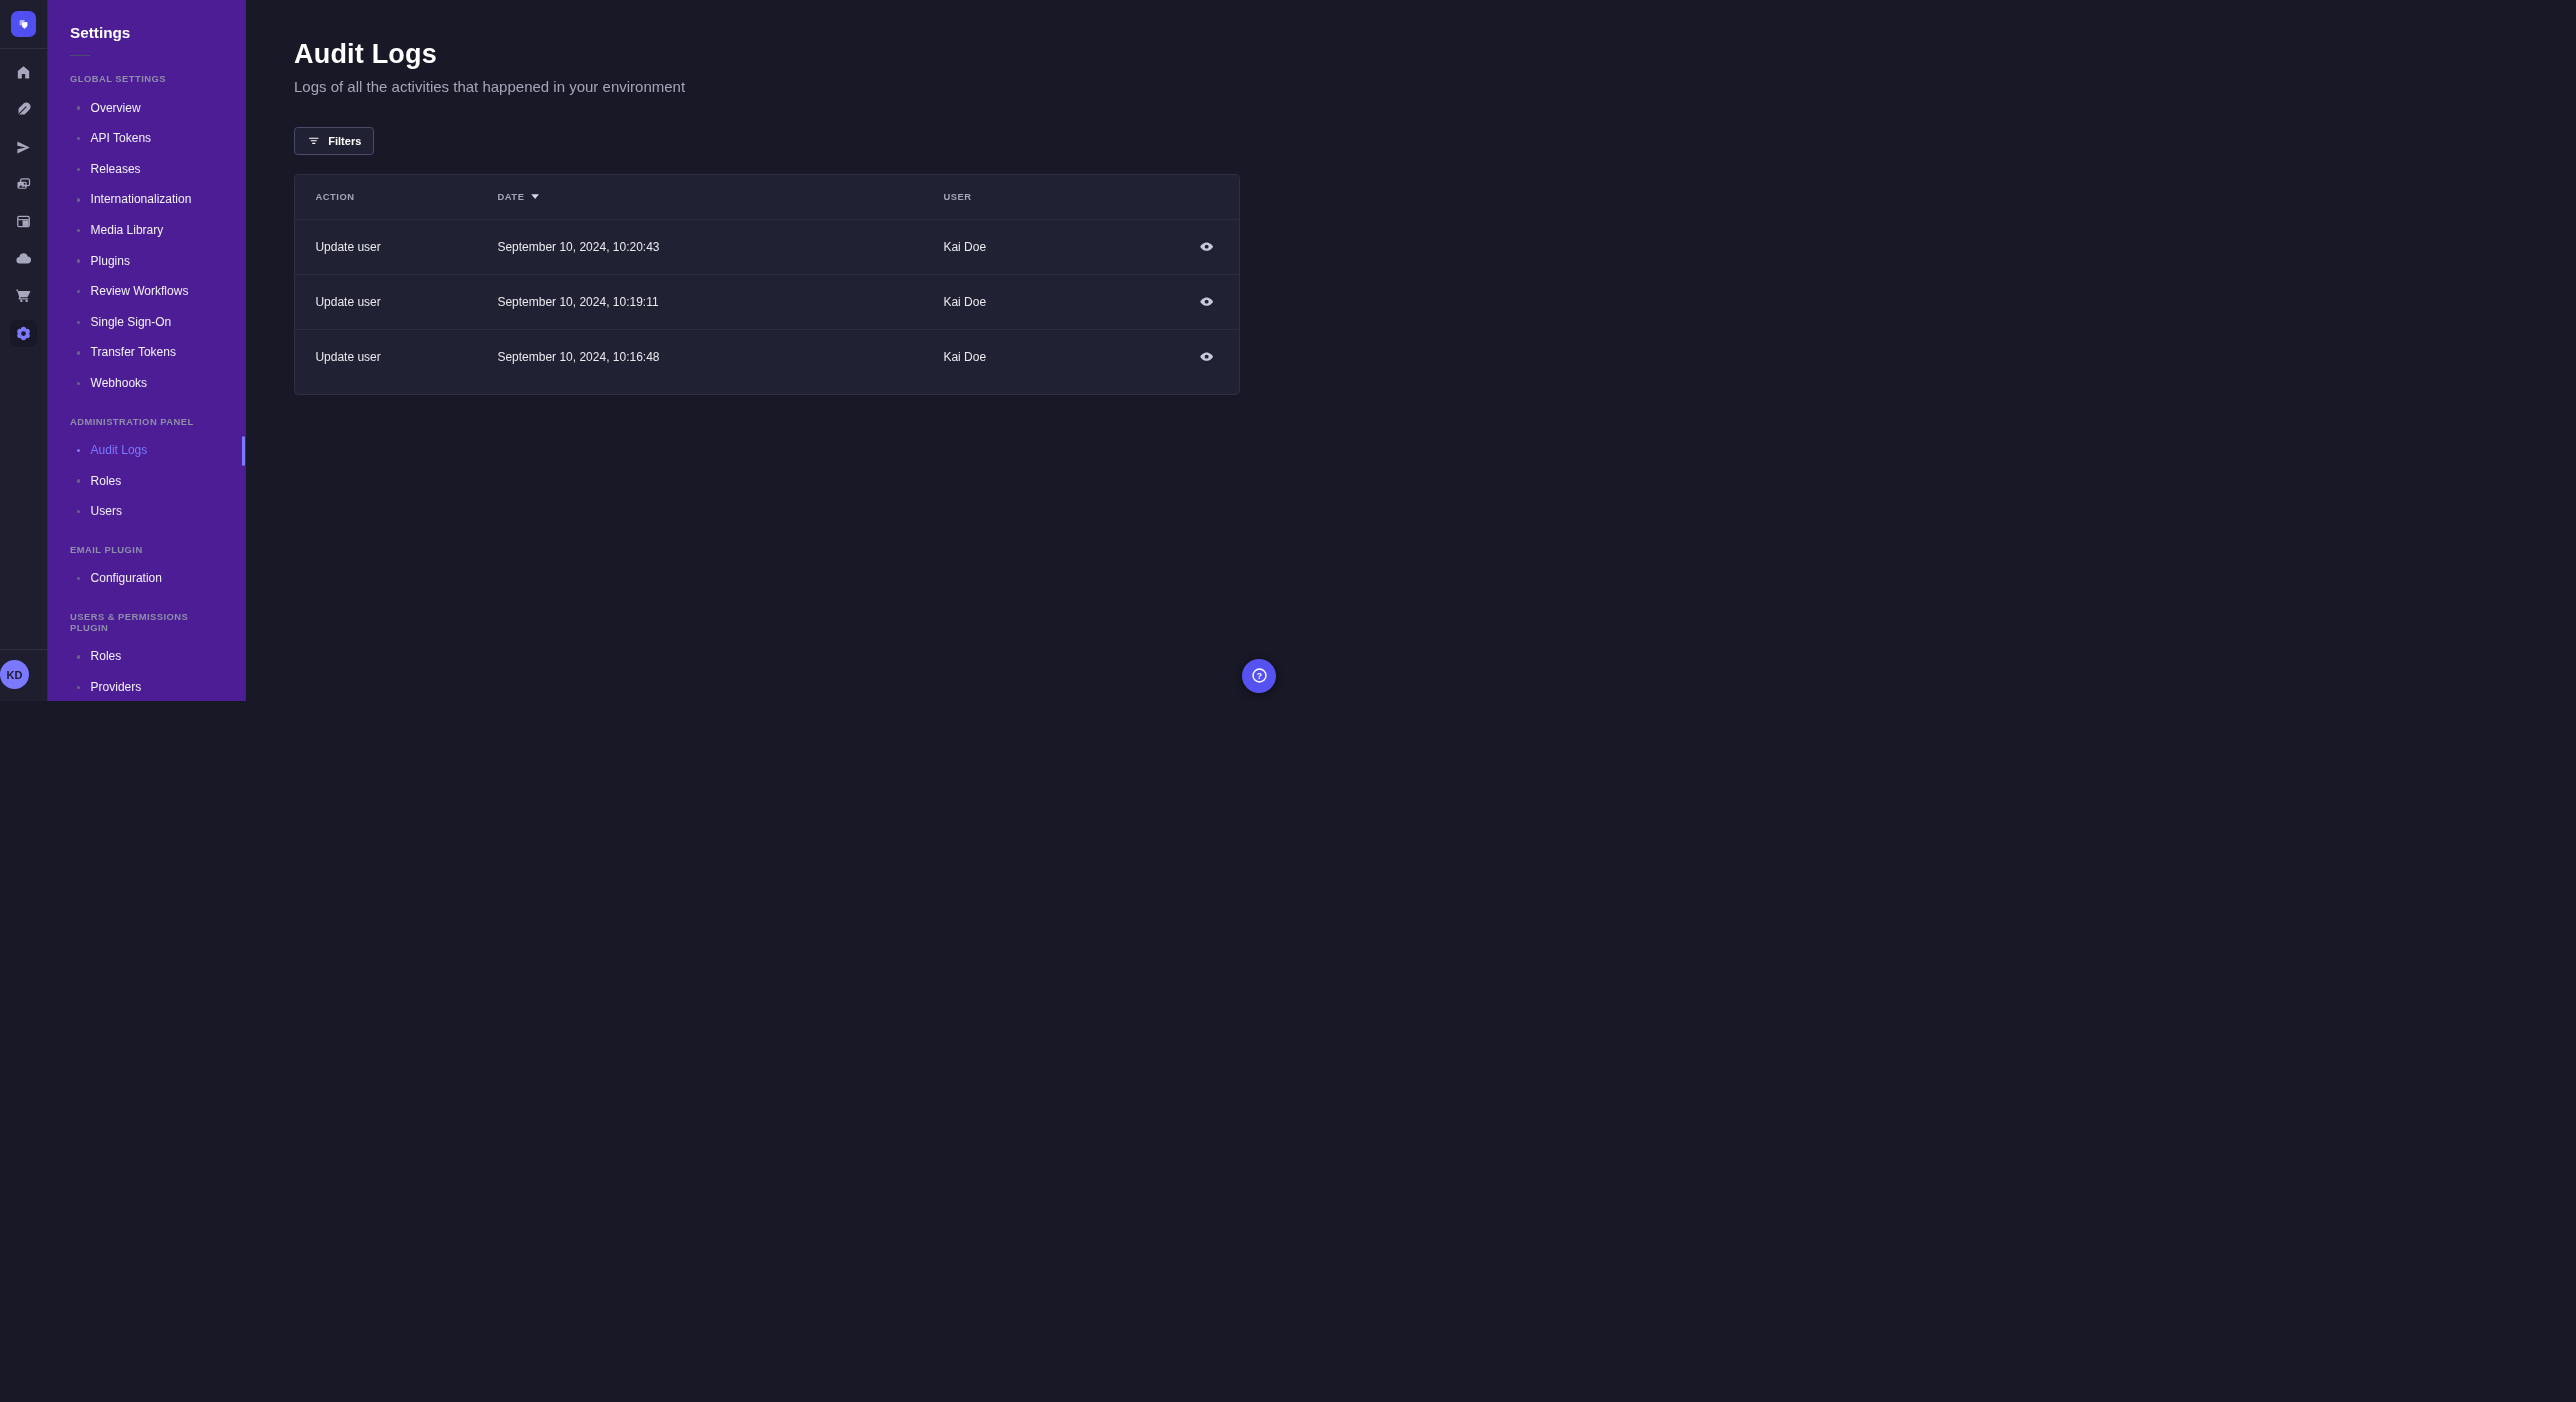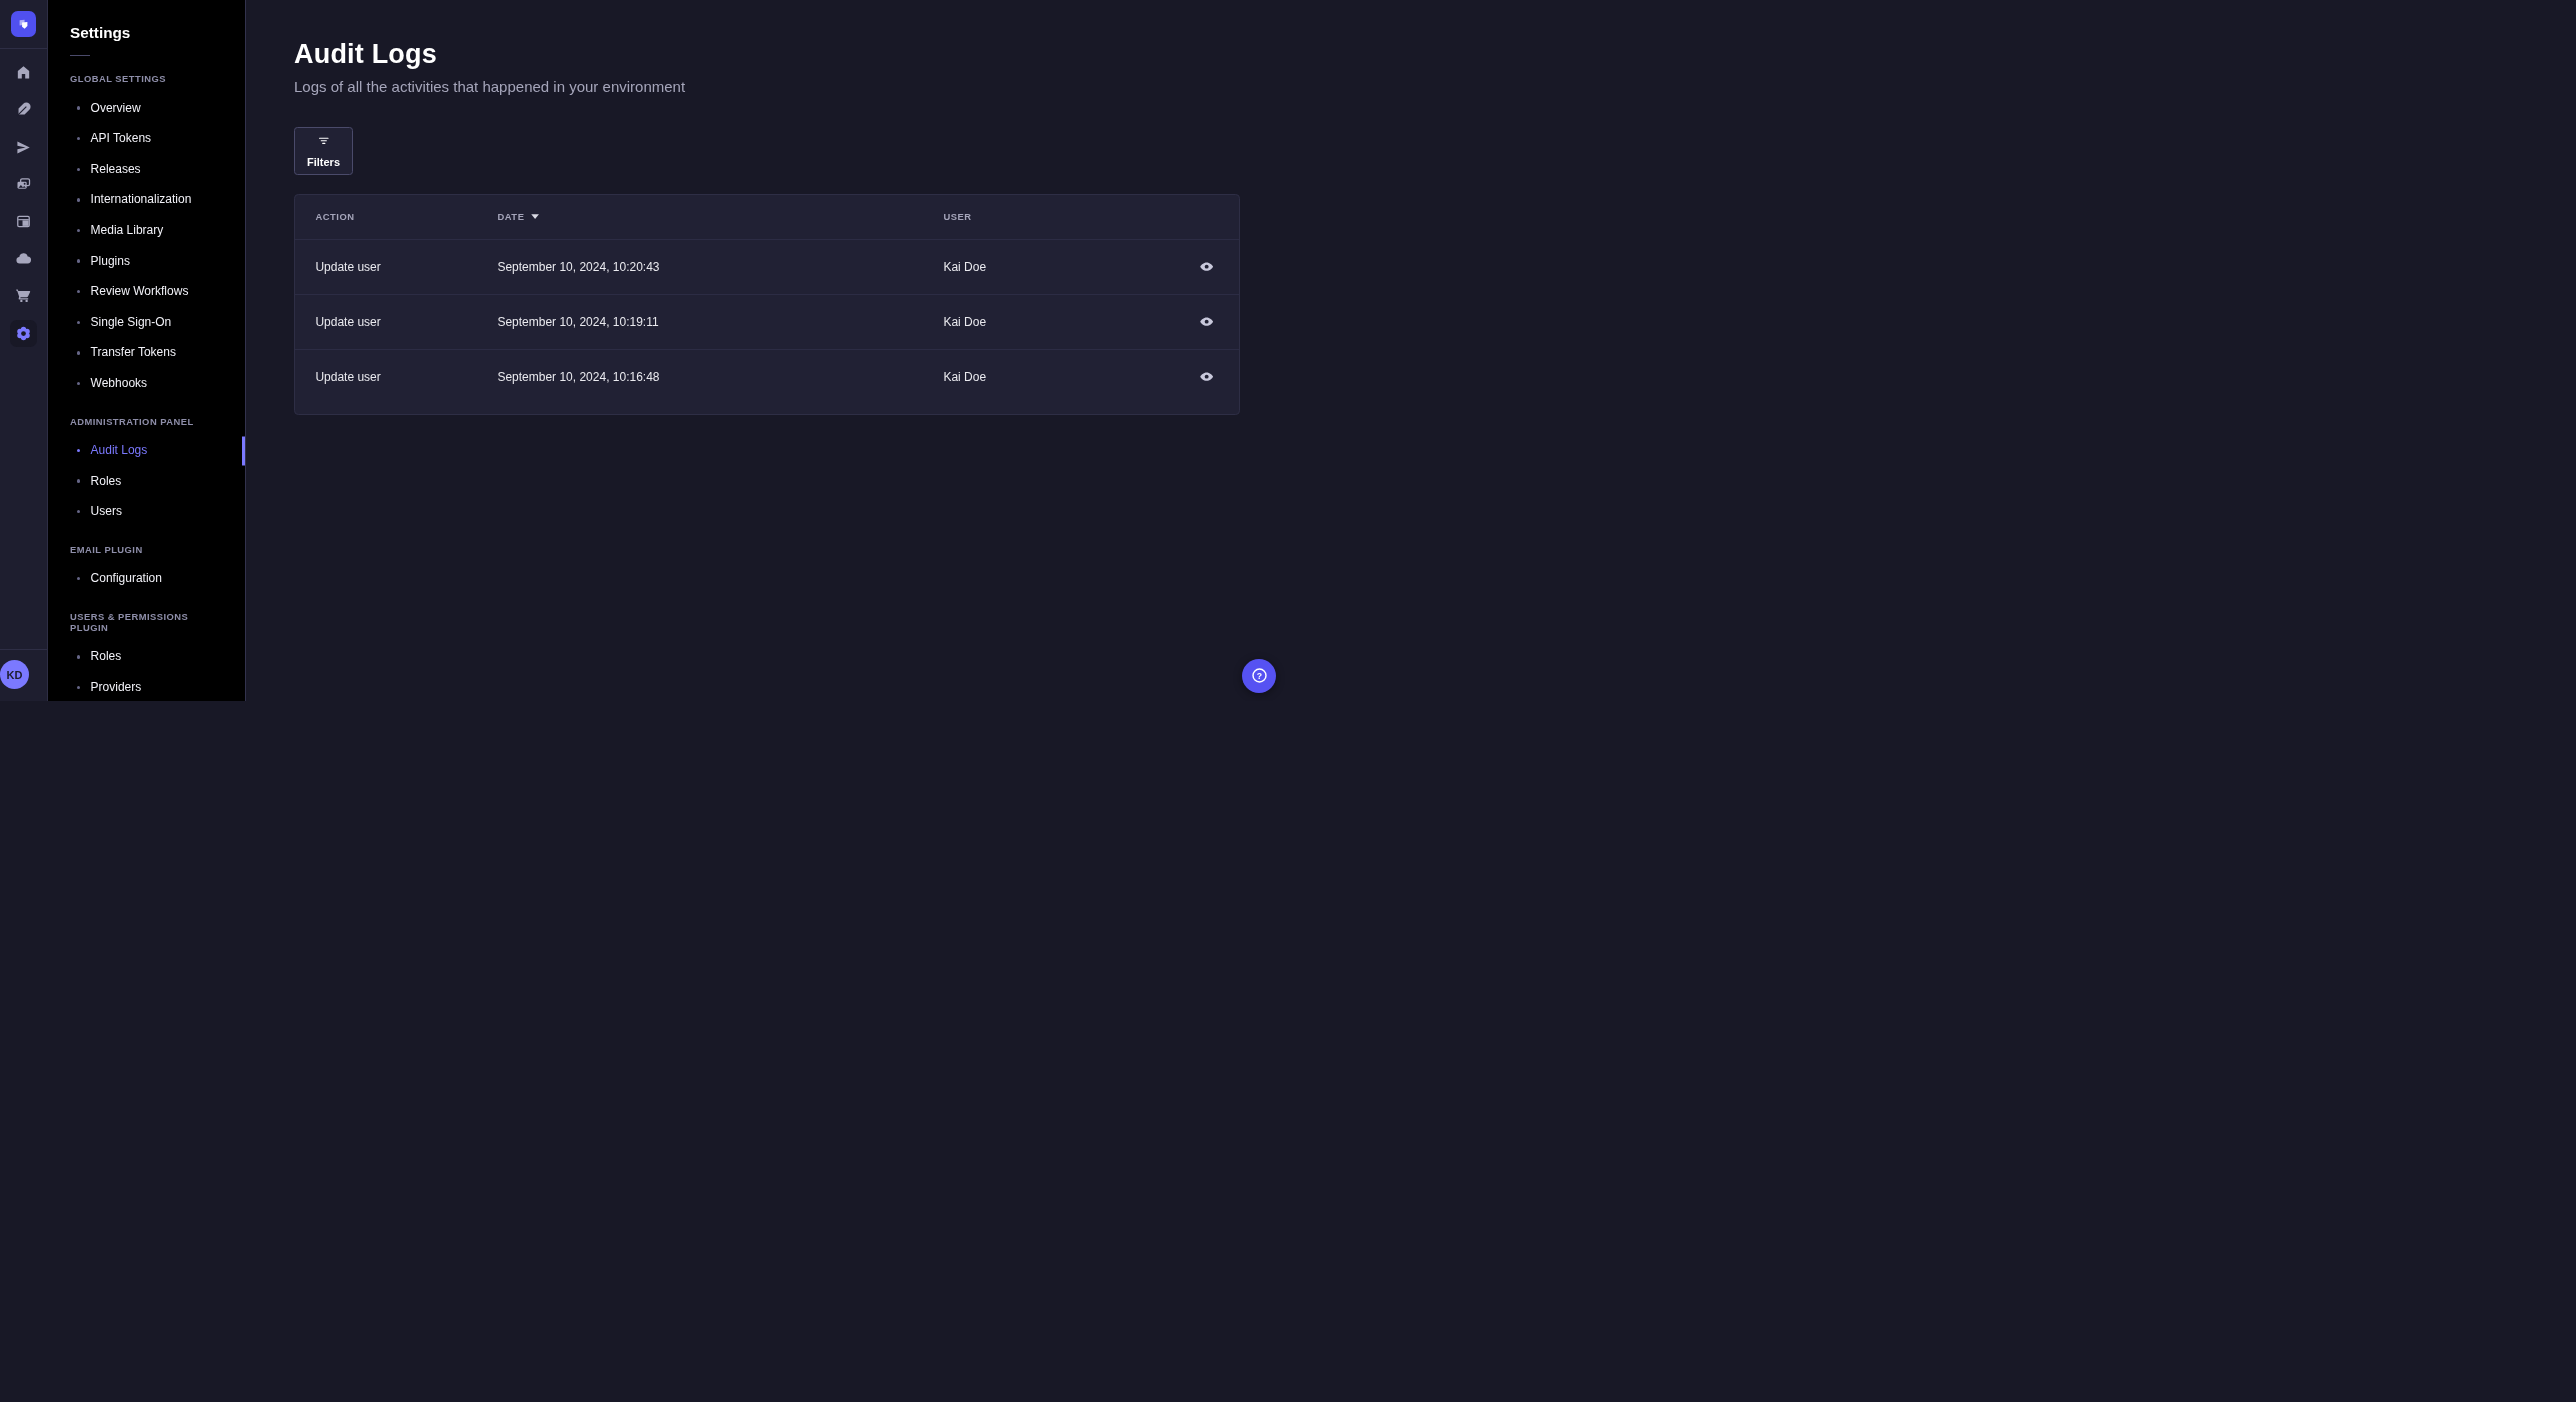--- a/index.html
+++ b/index.html
@@ -17,41 +17,41 @@
   .rail-btn { width: 27px; height: 27px; border-radius: 6.8px; display: flex; align-items: center; justify-content: center;
               color: #a7a7bd; cursor: pointer; }
   .rail-btn.active { background: #181826; color: #7b79ff; }
   .rail-bottom { margin-top: auto; width: 100%; display: flex; flex-direction: column; }
   .rail-divider { width: 100%; height: 0.9px; background: #2e2e45; }
   .avatar { width: 29px; height: 29px; border-radius: 50%; background: #7b79ff; color: #1c1c2e;
             font-weight: 700; font-size: 11px; display: flex; align-items: center; justify-content: center;
             margin: 10.2px 0 12px; cursor: pointer; }
 
   
-  .sidebar { width: 198px; flex: 0 0 198px; background: #000000; border-right: 0.9px solid #32324d;
+  .sidebar { width: 198px; flex: 0 0 198px; background: #4c1d95; border-right: 0.9px solid #32324d;
              padding: 20.4px 0 0 0; position: relative; overflow: hidden; }
   .sidebar-title { font-size: 15.3px; font-weight: 700; color: #ffffff; padding: 3.4px 22px 0; }
   .sidebar-title-divider { width: 20.4px; height: 0.9px; background: #4a4a6a; margin: 13.6px 0 0 22px; }
   .section-label { font-size: 9.4px; font-weight: 700; letter-spacing: .05em; color: #8e8ea9;
                    padding: 17px 22px 8.5px; }
   .item { display: flex; align-items: center; gap: 10.2px; padding: 6.8px 22px 6.8px 29px;
           font-size: 12px; color: #f2f2f8; position: relative; cursor: pointer; line-height: 17px; }
   .bullet { width: 3.4px; height: 3.4px; border-radius: 50%; background: #666687; flex: 0 0 3.4px; }
   .item.active { color: #7b79ff; }
   .item.active .bullet { background: #7b79ff; }
   .active-indicator { position: absolute; right: 0; top: 50%; transform: translateY(-50%);
                       width: 2.6px; height: 29px; background: #7b79ff; }
 
   
   .main { flex: 1 1 auto; padding: 32px 48px 0; position: relative; }
   .page-title { font-size: 27px; font-weight: 700; color: #ffffff; margin-top: 6.8px; letter-spacing: 0.2px; }
   .page-subtitle { font-size: 15px; color: #a5a5ba; margin-top: 8.5px; }
   .filters-btn { margin-top: 32px; display: inline-flex; align-items: center; gap: 7.7px;
                  background: #212134; border: 0.9px solid #4a4a6a; border-radius: 3.4px;
-                 padding: 6px 12px; color: #ffffff; font-size: 11px; font-weight: 600; cursor: pointer; flex-direction: column; }
+                 padding: 6px 12px; color: #ffffff; font-size: 11px; font-weight: 600; cursor: pointer; }
 
   .table-card { margin-top: 19px; background: #212134; border: 0.9px solid #2e2e45; border-radius: 4.3px;
                 width: 100%; padding-bottom: 10.2px; }
   .thead, .trow { display: grid; grid-template-columns: 182px 446px 1fr 48px;
                   align-items: center; padding: 0 20.4px; }
   .thead { height: 44px; text-align: right; }
   .th { font-size: 9.4px; font-weight: 700; letter-spacing: .06em; color: #a5a5ba;
         display: flex; align-items: center; gap: 6px; }
   .th-sort { cursor: pointer; }
   .trow { height: 55px; border-top: 0.9px solid #2c2c44; font-size: 12px; color: #eaeaef; cursor: pointer; }

